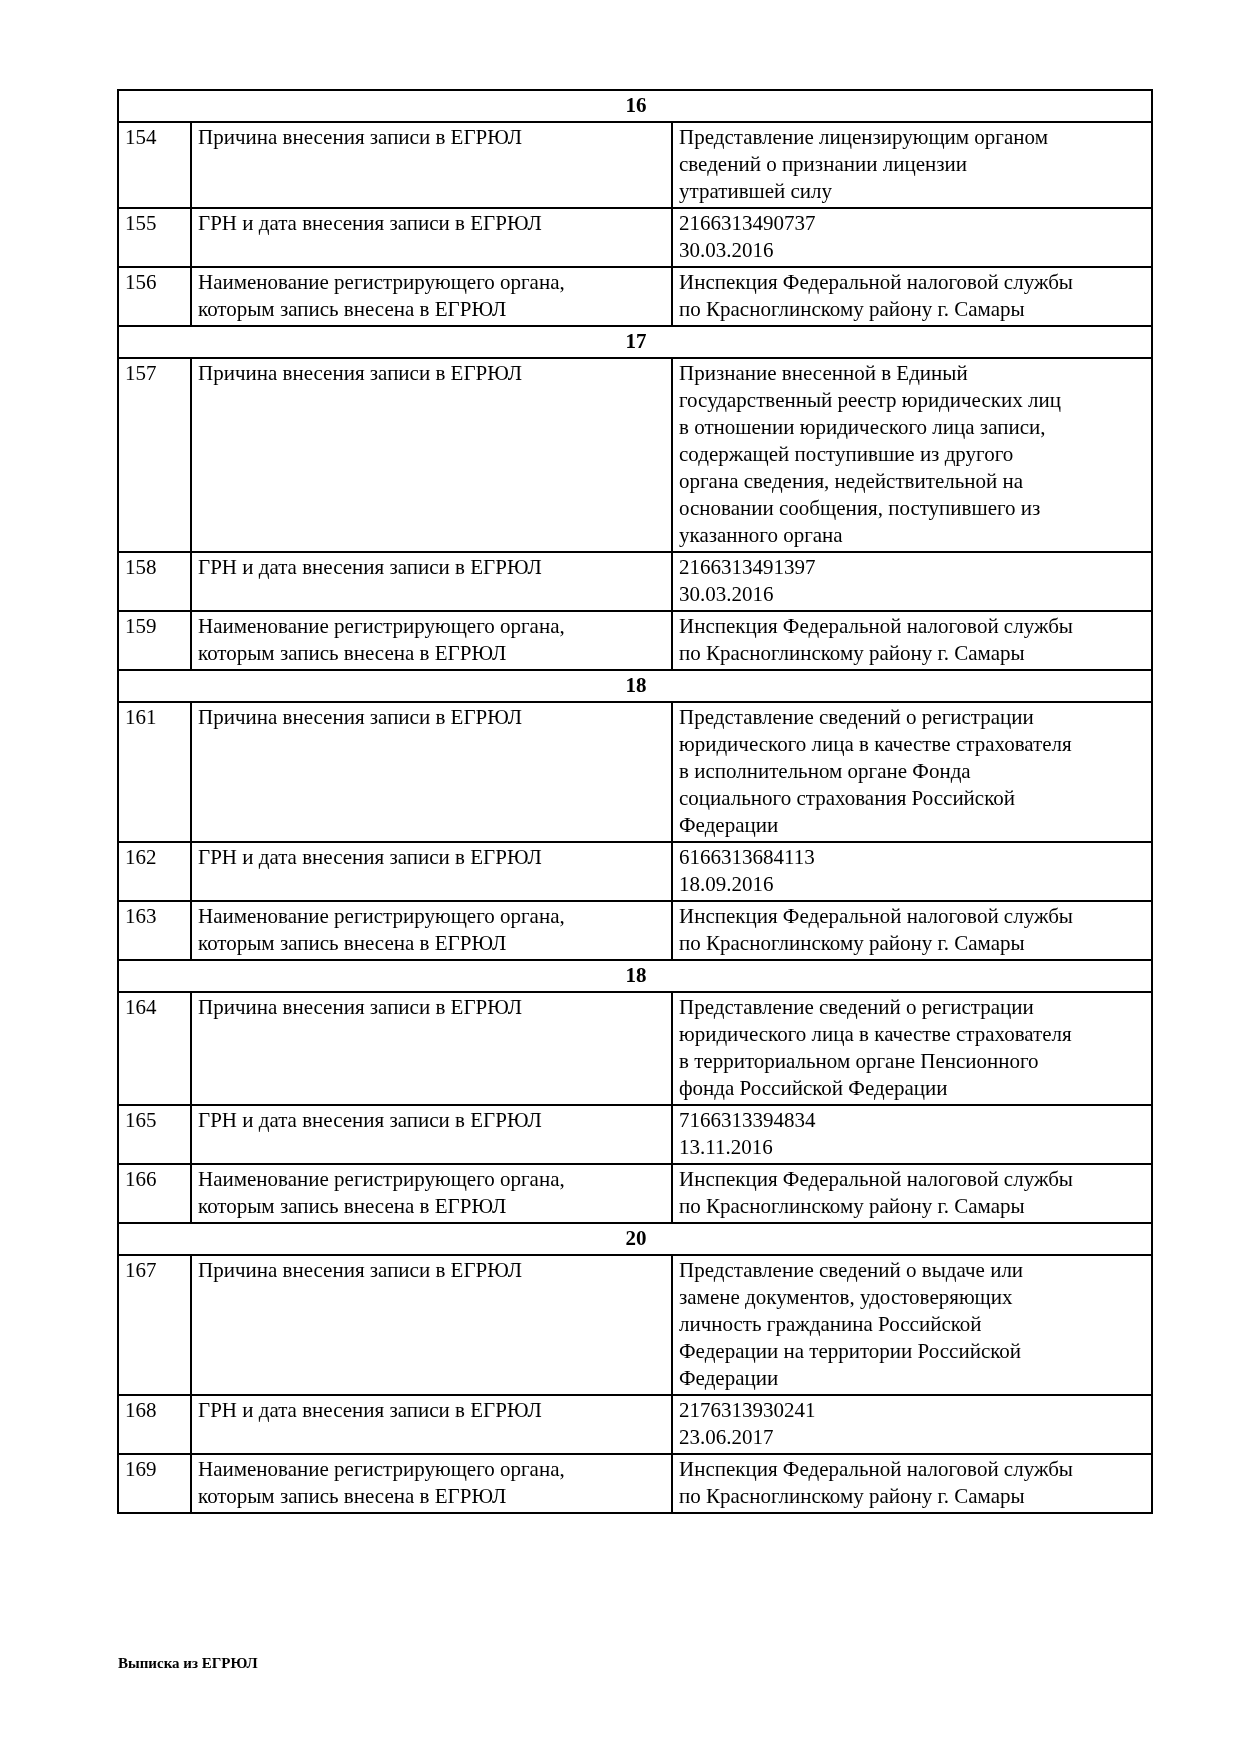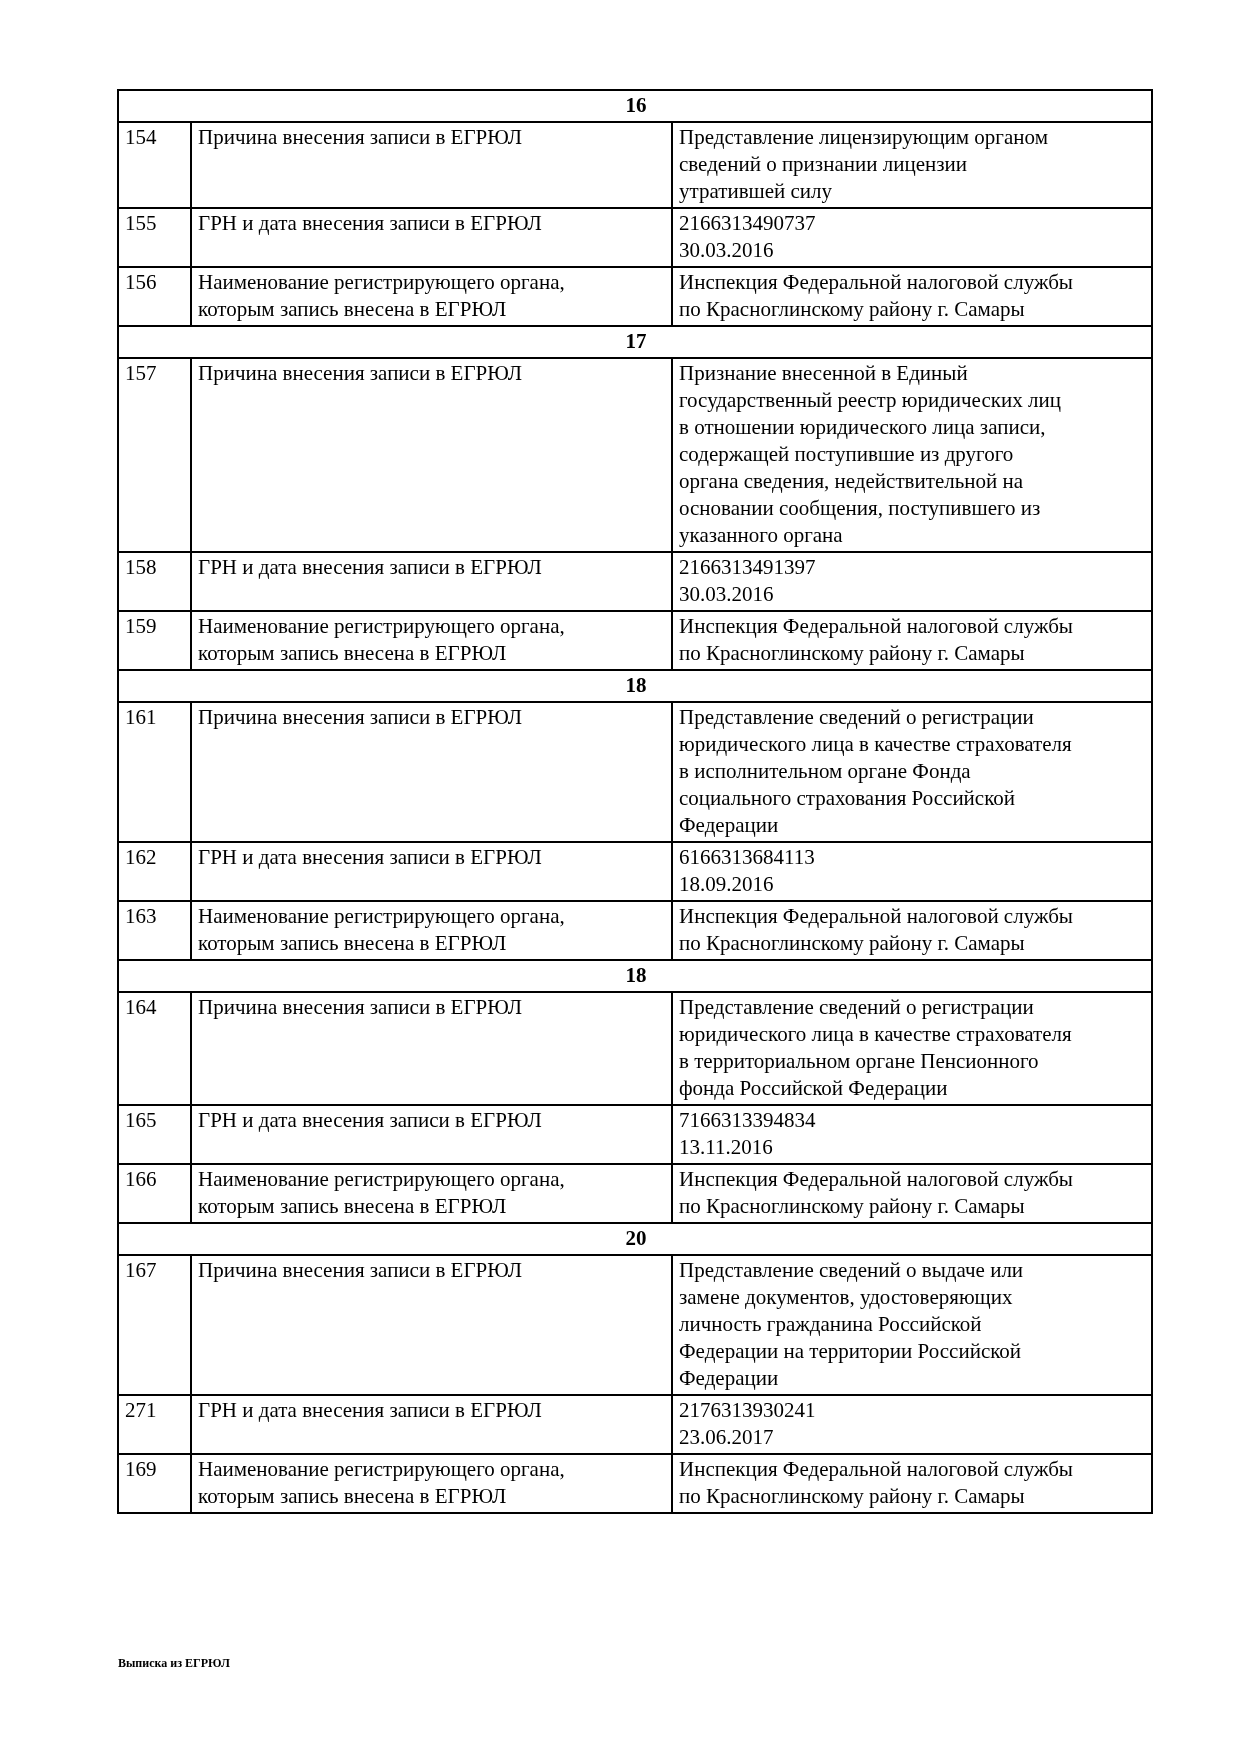--- a/index.html
+++ b/index.html
@@ -43,21 +43,21 @@
   .c-section {
     text-align: center;
     font-weight: bold;
     padding: 2px 0 3px 0;
   }
   .footer {
     position: absolute;
     left: 118px;
     right: 73px;
     top: 1655px;
-    font-size: 12px;
+    font-size: 15px;
     line-height: 17px;
   }
   .footer-title {
     font-weight: bold;
   }
   .footer-line {
     display: grid;
     grid-template-columns: 1fr auto 1fr;
     align-items: baseline;
   }
@@ -185,21 +185,21 @@
     <tr>
       <td class="c-num">167</td>
       <td class="c-label">Причина внесения записи в ЕГРЮЛ</td>
       <td class="c-value">Представление сведений о выдаче или
 замене документов, удостоверяющих
 личность гражданина Российской
 Федерации на территории Российской
 Федерации</td>
     </tr>
     <tr>
-      <td class="c-num">271</td>
+      <td class="c-num">168</td>
       <td class="c-label">ГРН и дата внесения записи в ЕГРЮЛ</td>
       <td class="c-value">2176313930241
 23.06.2017</td>
     </tr>
     <tr>
       <td class="c-num">169</td>
       <td class="c-label">Наименование регистрирующего органа,
 которым запись внесена в ЕГРЮЛ</td>
       <td class="c-value">Инспекция Федеральной налоговой службы
 по Красноглинскому району г. Самары</td>

